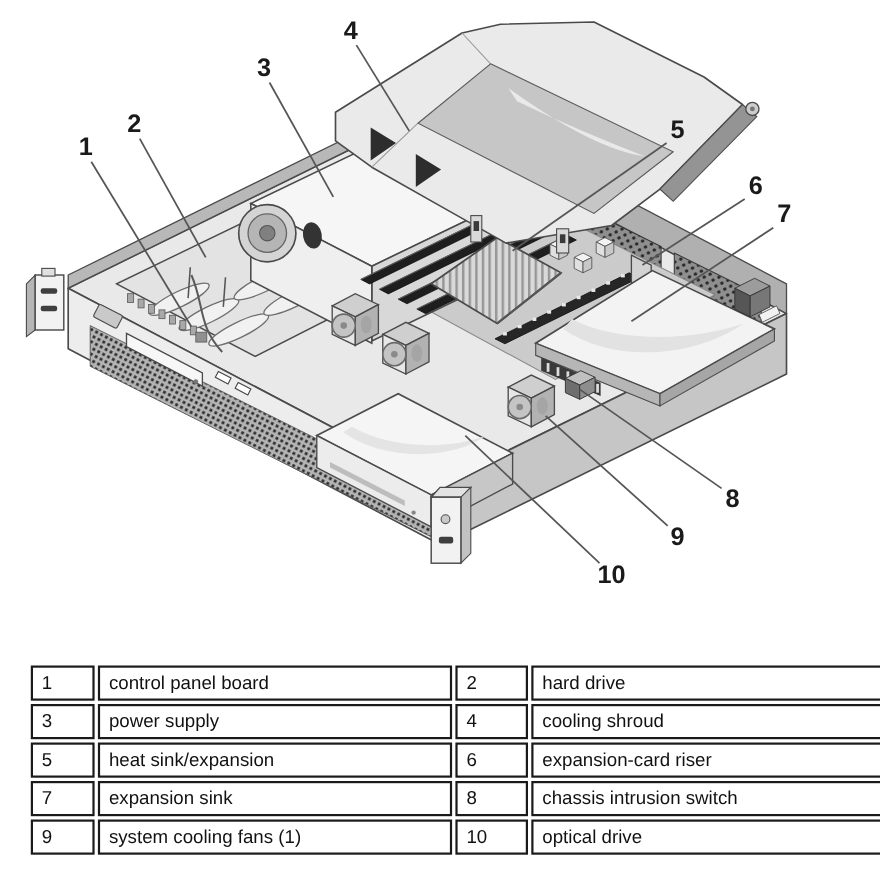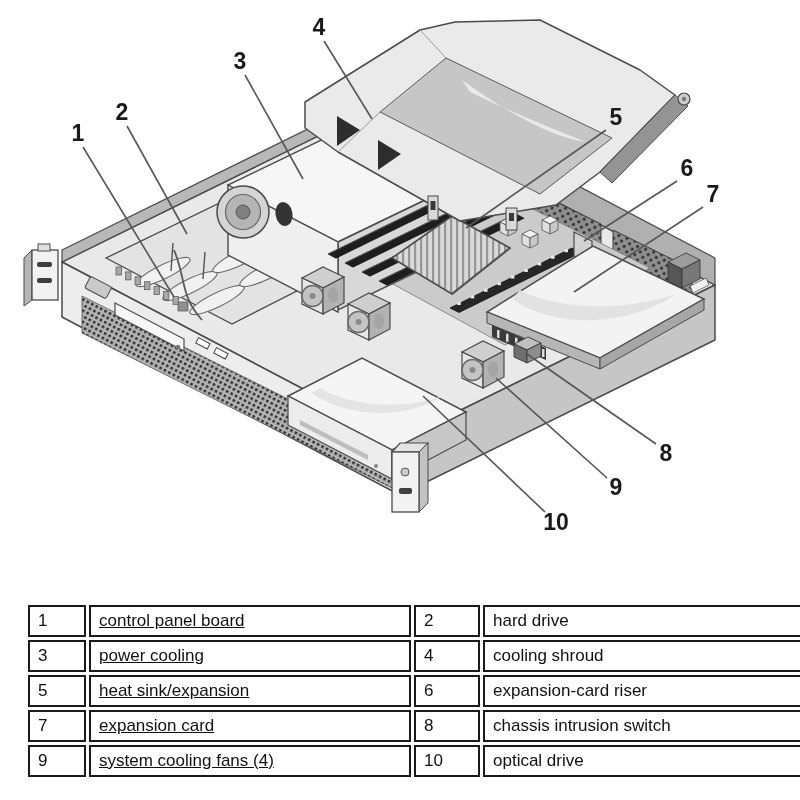--- a/index.html
+++ b/index.html
@@ -14,21 +14,21 @@
     height:28px;
     font-size:17px;
     color:#111111;
     vertical-align:middle;
     padding:0 8px;
     white-space:nowrap;
     overflow:hidden;
     background:#ffffff;
   }
   td.c-num{width:38px;padding-left:9px;}
-  td.c-name{width:302px;padding-left:12px;text-decoration:underline;}
+  td.c-name{width:302px;padding-left:12px;}
   td.c-num2{width:46px;padding-left:9px;}
   td.c-name2{width:320px;padding-left:12px;}
 </style>
 </head>
 <body>
 
 <div class="fig-wrap">
 <svg width="800" height="592" viewBox="0 0 800 592">
   <defs>
     <pattern id="grilleDots" width="5" height="5" patternUnits="userSpaceOnUse" patternTransform="rotate(27.5)">
@@ -273,37 +273,37 @@
   <table class="legend">
     <tbody>
         <tr>
           <td class="c-num">1</td>
           <td class="c-name">control panel board</td>
           <td class="c-num2">2</td>
           <td class="c-name2">hard drive</td>
         </tr>
         <tr>
           <td class="c-num">3</td>
-          <td class="c-name">power cooling</td>
+          <td class="c-name">power supply</td>
           <td class="c-num2">4</td>
           <td class="c-name2">cooling shroud</td>
         </tr>
         <tr>
           <td class="c-num">5</td>
           <td class="c-name">heat sink/expansion</td>
           <td class="c-num2">6</td>
           <td class="c-name2">expansion-card riser</td>
         </tr>
         <tr>
           <td class="c-num">7</td>
-          <td class="c-name">expansion card</td>
+          <td class="c-name">expansion sink</td>
           <td class="c-num2">8</td>
           <td class="c-name2">chassis intrusion switch</td>
         </tr>
         <tr>
           <td class="c-num">9</td>
-          <td class="c-name">system cooling fans (4)</td>
+          <td class="c-name">system cooling fans (1)</td>
           <td class="c-num2">10</td>
           <td class="c-name2">optical drive</td>
         </tr>
       </tbody>
   </table>
 </div>
 
 </body></html>

